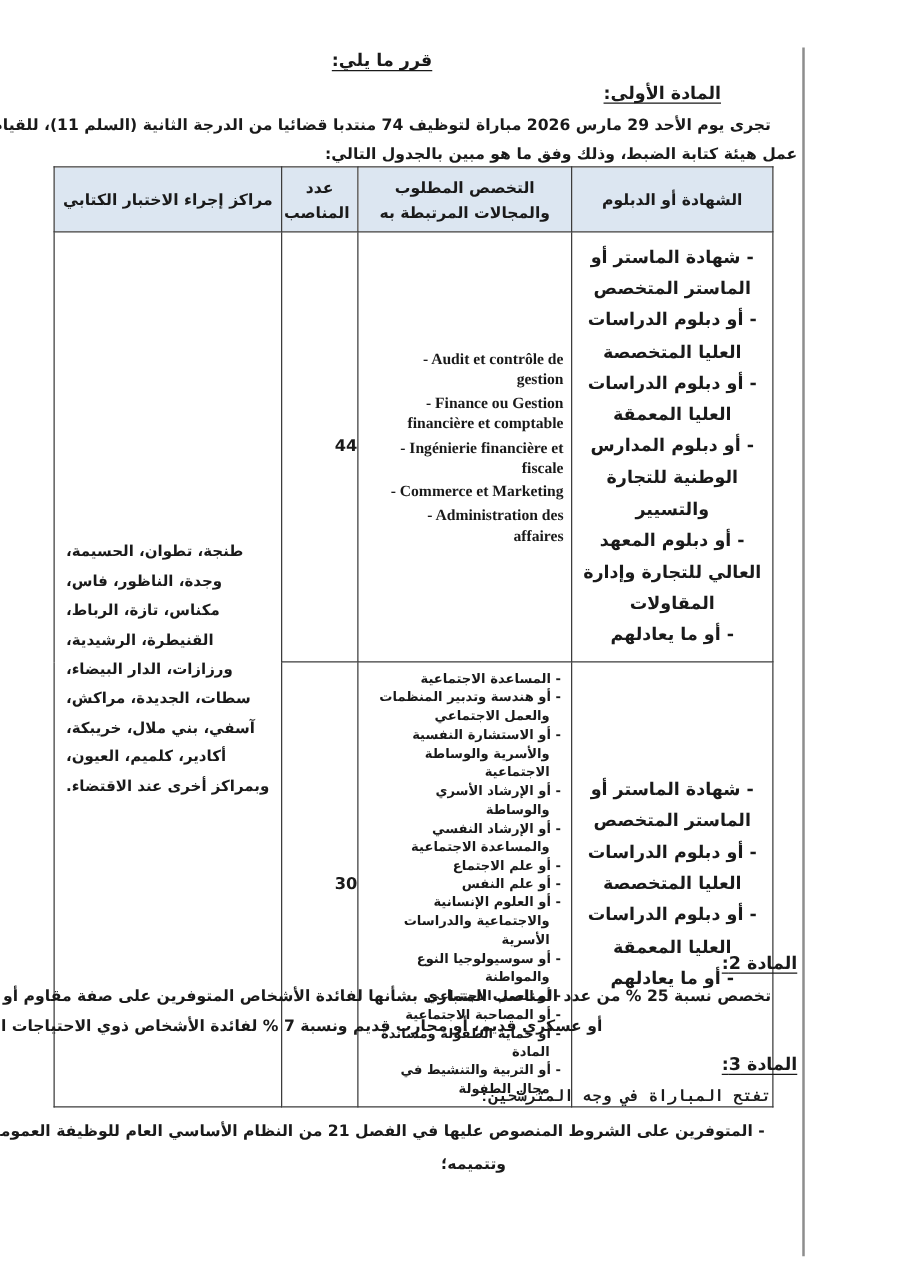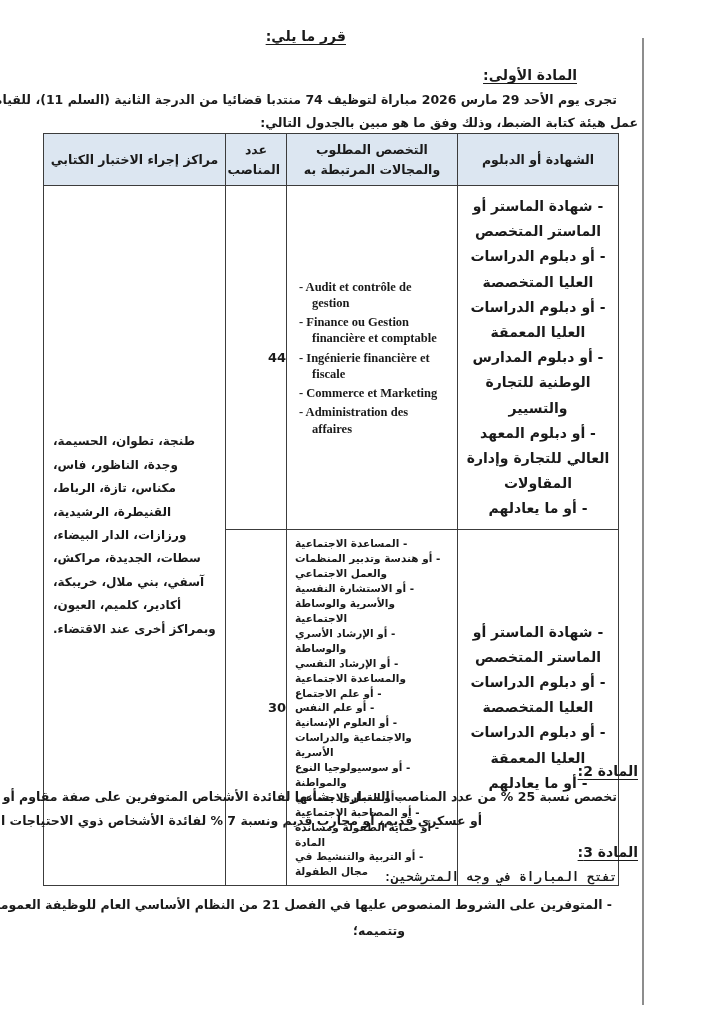--- a/index.html
+++ b/index.html
@@ -59,33 +59,33 @@
     font-size: 14px; font-weight: bold;
     text-align: center;
     line-height: 1.8;
     padding: 8px 5px;
   }
   td.cert-top { vertical-align: top; }
   td.cert-mid { vertical-align: middle; }
 
   td.spec-fr {
     direction: ltr;
-    text-align: left;
+    text-align: right;
     font-family: "Liberation Serif", "DejaVu Serif", serif;
     font-size: 12.5px; font-weight: bold;
     vertical-align: middle;
     padding: 8px 6px 8px 12px;
     line-height: 1.3;
     margin-top: 46px;
   }
   .fr-item { padding-left: 13px; text-indent: -13px; margin: 3px 0; }
 
   td.spec-ar {
     font-size: 10.5px; font-weight: bold;
-    text-align: left;
+    text-align: right;
     vertical-align: middle;
     padding: 6px 8px;
     line-height: 1.42;
   }
   .ar-item { padding-right: 9px; text-indent: -9px; }
 
   td.pos-cell {
     text-align: right; vertical-align: middle;
     font-size: 13px; font-weight: bold;
   }
@@ -94,21 +94,21 @@
     font-size: 12px; font-weight: bold;
     line-height: 1.95;
     padding: 0 9px;
   }
 </style>
 </head>
 <body>
 
 <div class="page-edge"></div>
 
-<div class="abs heading" style="top:28px; right:378px;">قرر ما يلي:</div>
+<div class="abs heading" style="top:41px; right:378px;">قرر ما يلي:</div>
 
 <div class="abs heading" style="top:67px; right:147px;">المادة الأولى:</div>
 <div class="abs bodyline" style="top:92px; right:107px;">تجرى يوم الأحد 29 مارس 2026 مباراة لتوظيف 74 منتدبا قضائيا من الدرجة الثانية (السلم 11)، للقيام بمهام</div>
 <div class="abs bodyline" style="top:115px; right:86px;">عمل هيئة كتابة الضبط، وذلك وفق ما هو مبين بالجدول التالي:</div>
 
 <table class="main">
   <colgroup>
     <col style="width:161px">
       <col style="width:171px">
       <col style="width:61px">

